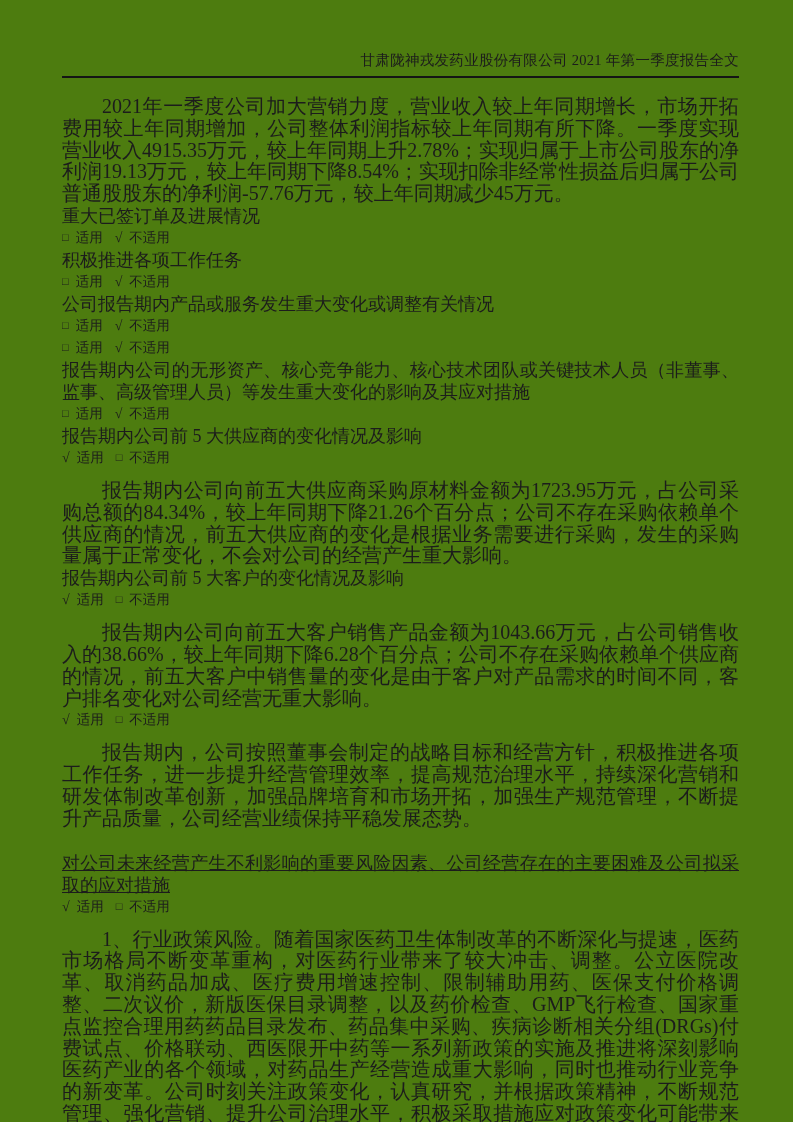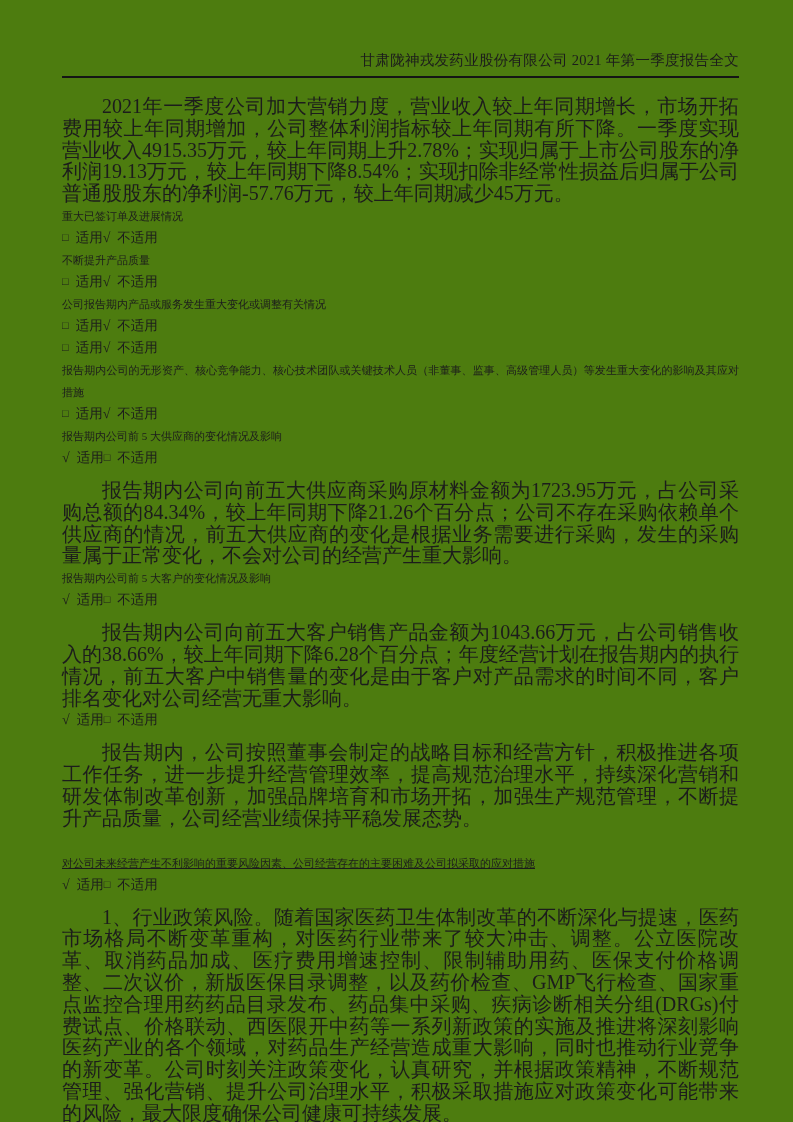--- a/index.html
+++ b/index.html
@@ -36,21 +36,21 @@
     padding-top: 7px;
   }
   .doc-p {
     font-size: 20px;
     line-height: 21.8px;
     text-align: justify;
     text-indent: 40px;
     margin: 11px 0 0 0;
   }
   .doc-label {
-    font-size: 11px;
+    font-size: 18px;
     line-height: 22px;
     margin: 0;
     text-align: justify;
   }
   .doc-check {
     font-size: 13.5px;
     line-height: 22px;
     margin: 0;
     white-space: nowrap;
   }
@@ -63,53 +63,54 @@
     font-size: 11px;
     margin-right: 7px;
     transform: translateY(-1px);
   }
   .glyph-check {
     display: inline-block;
     font-size: 14px;
     margin-right: 7px;
   }
   .check-word {
+    margin-right: 12px;
     text-align: center;
   }
   .page-number {
     position: absolute;
     top: 1036px;
     right: 76px;
     font-size: 14px;
     line-height: 16px;
   }
 </style>
 </head>
 <body>
 
 <div class="page">
   <div class="content">
     <div class="doc-header">甘肃陇神戎发药业股份有限公司 2021 年第一季度报告全文</div>
     <div class="doc-main" id="doc-main">
         <p class="doc-p">2021年一季度公司加大营销力度，营业收入较上年同期增长，市场开拓费用较上年同期增加，公司整体利润指标较上年同期有所下降。一季度实现营业收入4915.35万元，较上年同期上升2.78%；实现归属于上市公司股东的净利润19.13万元，较上年同期下降8.54%；实现扣除非经常性损益后归属于公司普通股股东的净利润-57.76万元，较上年同期减少45万元。</p>
         <div class="doc-label">重大已签订单及进展情况</div>
         <div class="doc-check"><span class="glyph-box">□</span><span class="check-word">适用</span><span class="glyph-check">√</span><span>不适用</span></div>
-        <div class="doc-label">不断提升产品质量</div>
+        <div class="doc-label">积极推进各项工作任务</div>
         <div class="doc-check"><span class="glyph-box">□</span><span class="check-word">适用</span><span class="glyph-check">√</span><span>不适用</span></div>
         <div class="doc-label">公司报告期内产品或服务发生重大变化或调整有关情况</div>
         <div class="doc-check"><span class="glyph-box">□</span><span class="check-word">适用</span><span class="glyph-check">√</span><span>不适用</span></div>
         <div class="doc-check"><span class="glyph-box">□</span><span class="check-word">适用</span><span class="glyph-check">√</span><span>不适用</span></div>
         <div class="doc-label">报告期内公司的无形资产、核心竞争能力、核心技术团队或关键技术人员（非董事、监事、高级管理人员）等发生重大变化的影响及其应对措施</div>
         <div class="doc-check"><span class="glyph-box">□</span><span class="check-word">适用</span><span class="glyph-check">√</span><span>不适用</span></div>
         <div class="doc-label">报告期内公司前 5 大供应商的变化情况及影响</div>
         <div class="doc-check"><span class="glyph-check">√</span><span class="check-word">适用</span><span class="glyph-box">□</span><span>不适用</span></div>
         <p class="doc-p">报告期内公司向前五大供应商采购原材料金额为1723.95万元，占公司采购总额的84.34%，较上年同期下降21.26个百分点；公司不存在采购依赖单个供应商的情况，前五大供应商的变化是根据业务需要进行采购，发生的采购量属于正常变化，不会对公司的经营产生重大影响。</p>
         <div class="doc-label">报告期内公司前 5 大客户的变化情况及影响</div>
         <div class="doc-check"><span class="glyph-check">√</span><span class="check-word">适用</span><span class="glyph-box">□</span><span>不适用</span></div>
-        <p class="doc-p">报告期内公司向前五大客户销售产品金额为1043.66万元，占公司销售收入的38.66%，较上年同期下降6.28个百分点；年度经营计划在报告期内的执行情况，前五大客户中销售量的变化是由于客户对产品需求的时间不同，客户排名变化对公司经营无重大影响。</p>
+        <p class="doc-p">报告期内公司向前五大客户销售产品金额为1043.66万元，占公司销售收入的38.66%，较上年同期下降6.28个百分点；公司不存在采购依赖单个供应商的情况，前五大客户中销售量的变化是由于客户对产品需求的时间不同，客户排名变化对公司经营无重大影响。</p>
         <div class="doc-check"><span class="glyph-check">√</span><span class="check-word">适用</span><span class="glyph-box">□</span><span>不适用</span></div>
         <p class="doc-p">报告期内，公司按照董事会制定的战略目标和经营方针，积极推进各项工作任务，进一步提升经营管理效率，提高规范治理水平，持续深化营销和研发体制改革创新，加强品牌培育和市场开拓，加强生产规范管理，不断提升产品质量，公司经营业绩保持平稳发展态势。</p>
         <div class="doc-label gap-before">对公司未来经营产生不利影响的重要风险因素、公司经营存在的主要困难及公司拟采取的应对措施</div>
         <div class="doc-check"><span class="glyph-check">√</span><span class="check-word">适用</span><span class="glyph-box">□</span><span>不适用</span></div>
         <p class="doc-p">1、行业政策风险。随着国家医药卫生体制改革的不断深化与提速，医药市场格局不断变革重构，对医药行业带来了较大冲击、调整。公立医院改革、取消药品加成、医疗费用增速控制、限制辅助用药、医保支付价格调整、二次议价，新版医保目录调整，以及药价检查、GMP飞行检查、国家重点监控合理用药药品目录发布、药品集中采购、疾病诊断相关分组(DRGs)付费试点、价格联动、西医限开中药等一系列新政策的实施及推进将深刻影响医药产业的各个领域，对药品生产经营造成重大影响，同时也推动行业竞争的新变革。公司时刻关注政策变化，认真研究，并根据政策精神，不断规范管理、强化营销、提升公司治理水平，积极采取措施应对政策变化可能带来的风险，最大限度确保公司健康可持续发展。</p>
       </div>
   </div>
   <div class="page-number">7</div>
 </div>
 

